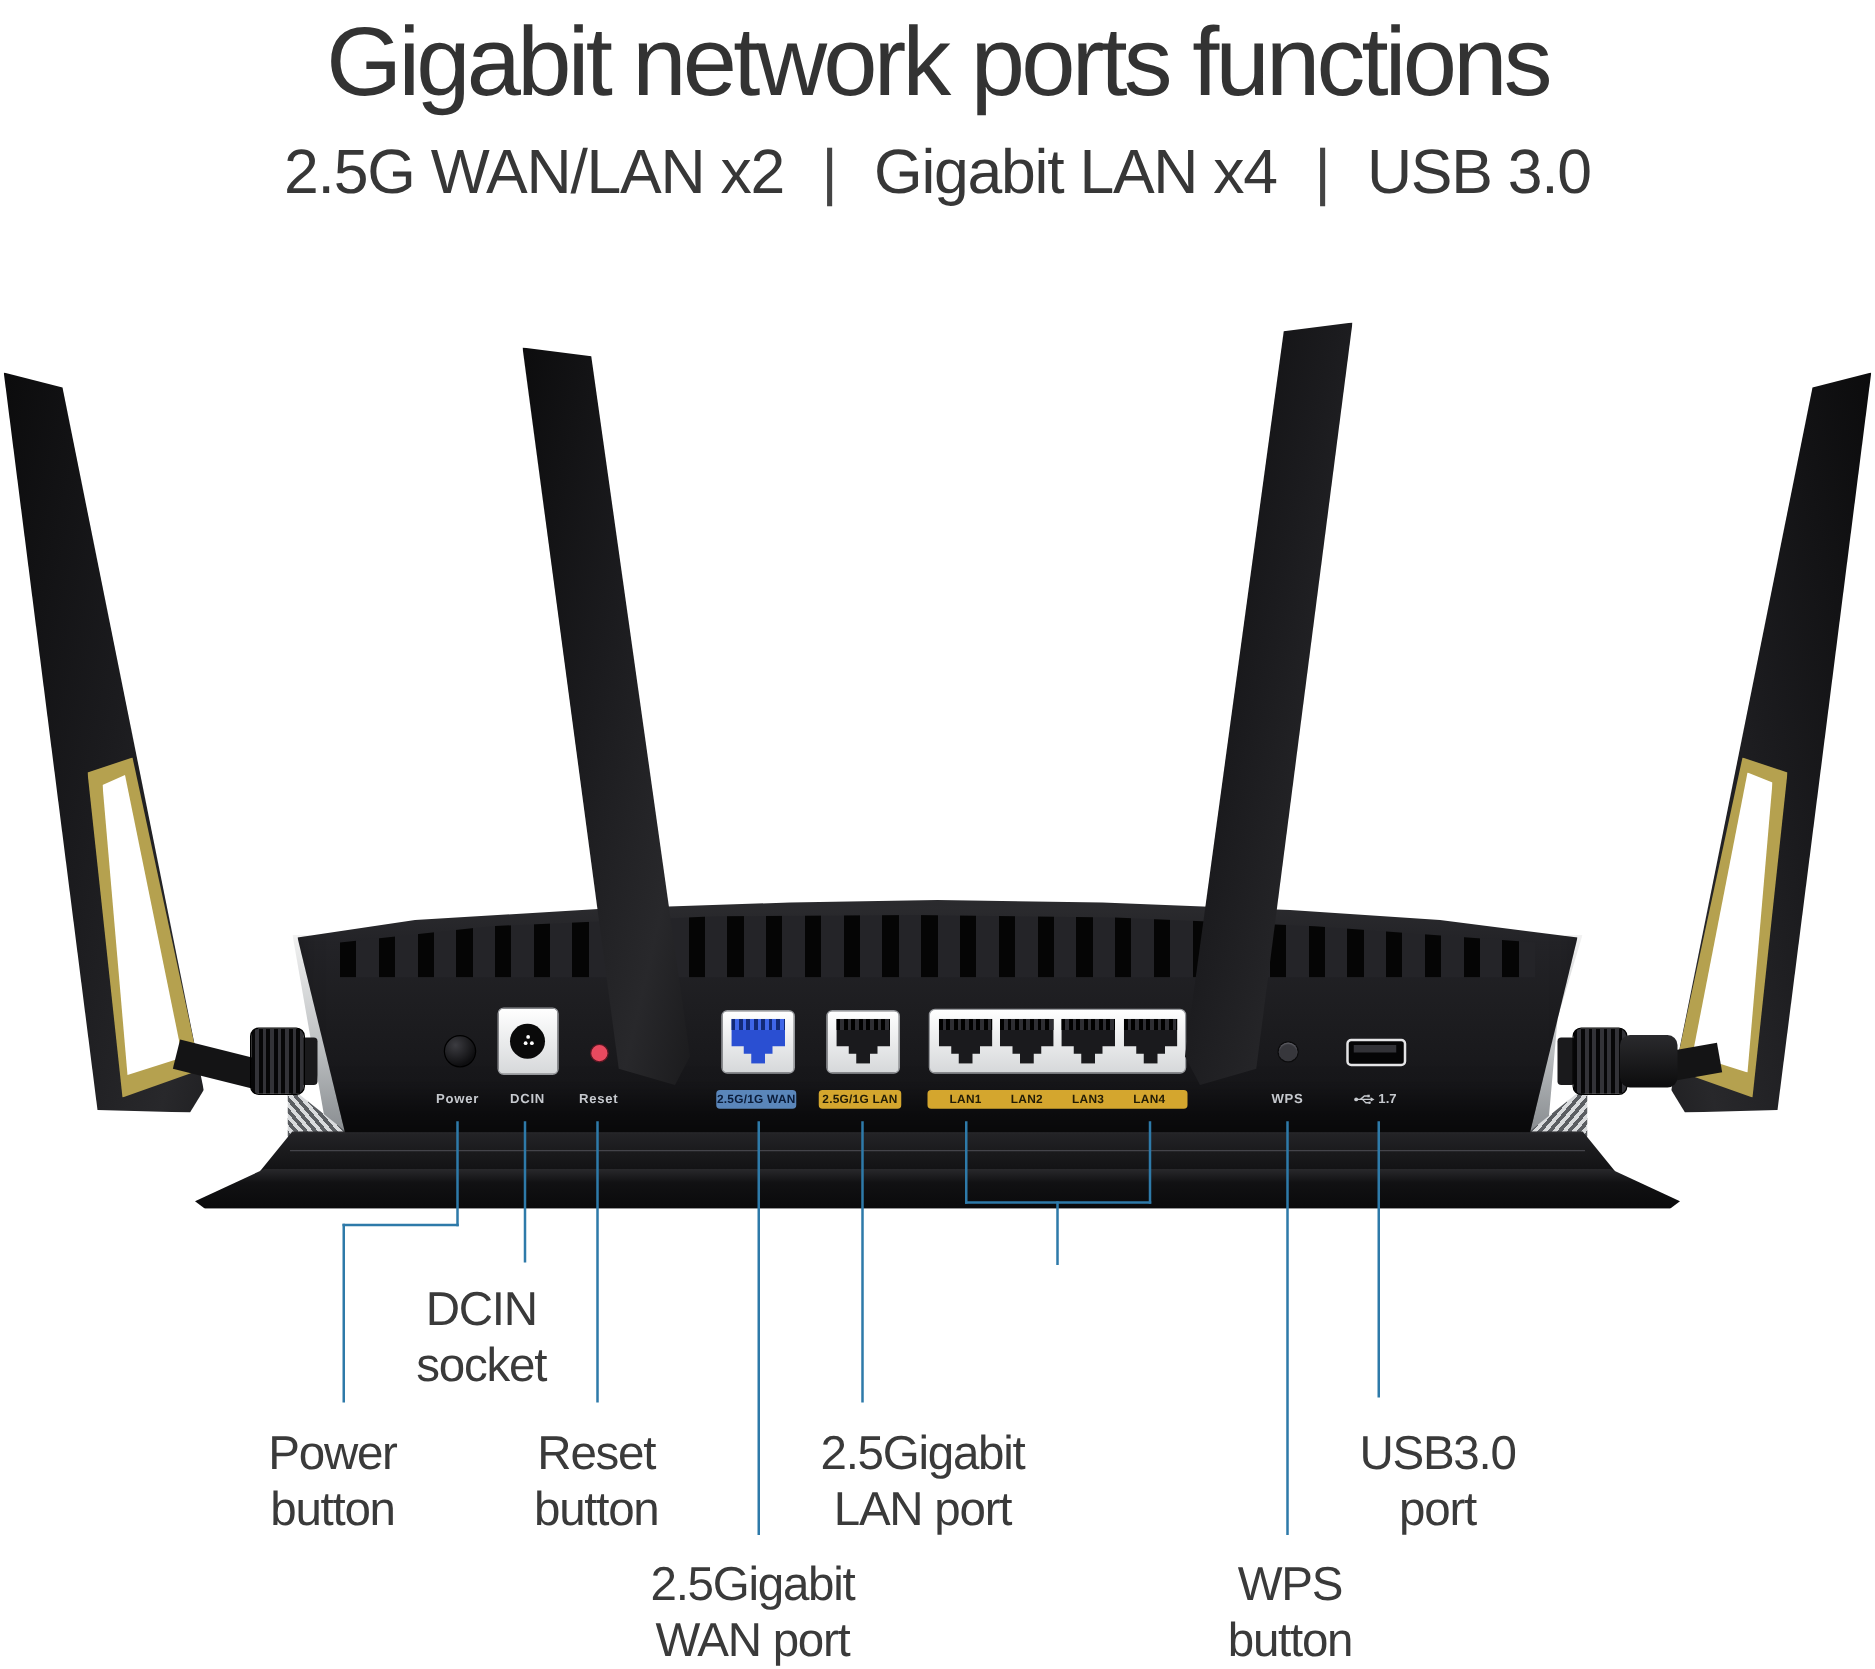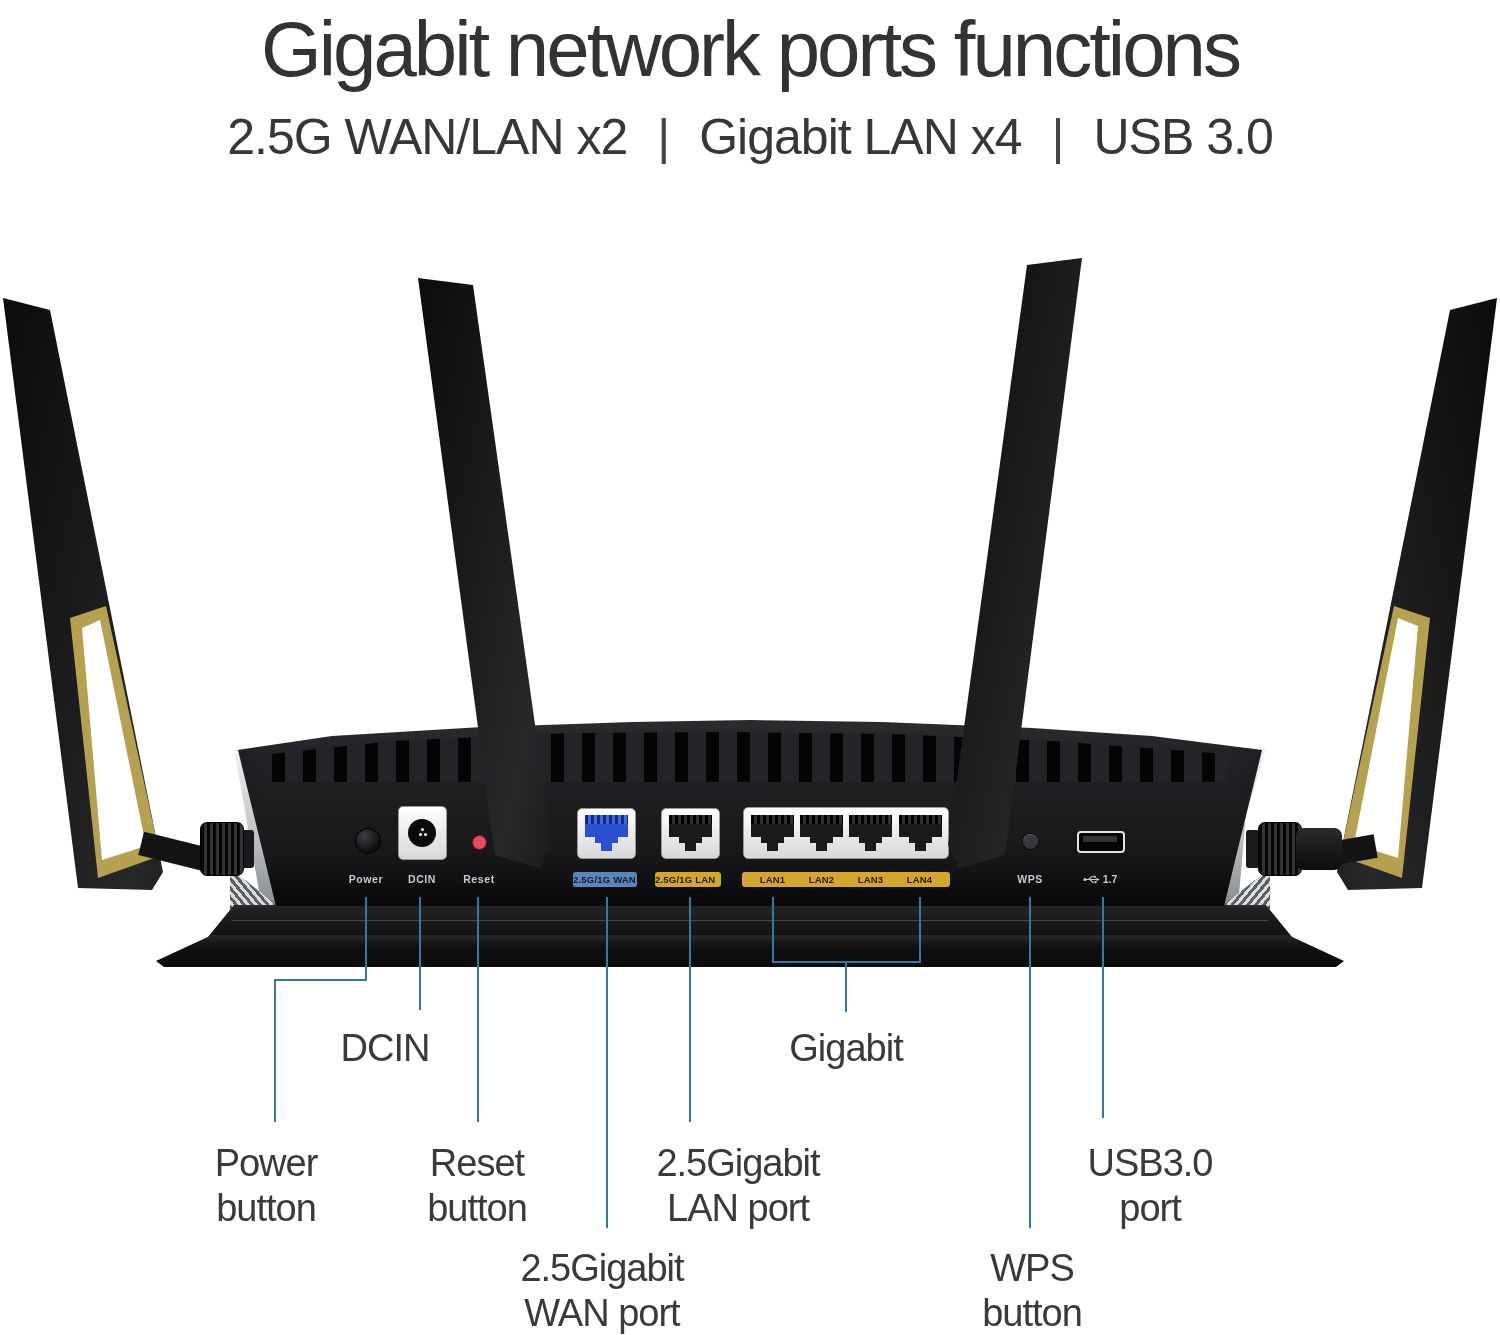--- a/index.html
+++ b/index.html
@@ -90,21 +90,21 @@
   .rj.black{background-color:#1a1a1d;background-image:repeating-linear-gradient(90deg,#000 0 3px,#2e2e33 3px 6px);}
   #wps-btn{position:absolute;left:791px;top:114px;width:15px;height:15px;border-radius:50%;
         background:#37373c;box-shadow:inset 0 1px 1px #5d5d64,0 0 0 1px #0c0c0d;}
   #usb-port{position:absolute;left:845px;top:111px;width:44px;height:18px;border:2px solid #e4e4e6;
         border-radius:4px;background:#050506;}
   #usb-tongue{position:absolute;left:4px;top:3px;width:34px;height:6px;background:#323237;}
   
   .plabel{position:absolute;top:153px;width:80px;text-align:center;font-size:10.5px;font-weight:bold;
         color:#c6c9ce;letter-spacing:.6px;}
   .pill{position:absolute;top:152px;height:15px;border-radius:3px;font-size:9.5px;font-weight:bold;
-        line-height:15px;letter-spacing:.2px;}
+        line-height:15px;text-align:center;letter-spacing:.2px;}
   #pill-wan{left:341px;width:64px;background:#5a86ba;color:#0a1c3a;}
   #pill-lan25{left:423px;width:66px;background:#d4a62e;color:#221c06;}
   #bar-lan14{left:510px;width:208px;background:#d4a62e;color:#221c06;display:flex;
         justify-content:space-around;align-items:center;padding:0 6px;box-sizing:border-box;}
   #usb-label{position:absolute;left:828px;top:153px;width:80px;text-align:center;font-size:10.5px;
         font-weight:bold;color:#c6c9ce;display:flex;align-items:center;justify-content:center;gap:3px;}
   
   .cl{position:absolute;width:2px;background:#2e7aa9;z-index:6;}
   .clh{position:absolute;height:2px;background:#2e7aa9;z-index:6;}
   
@@ -212,23 +212,23 @@
   <div class="cl" style="left:689px;top:897px;height:225px;"></div>
   <div class="cl" style="left:772px;top:897px;height:66px;"></div>
   <div class="cl" style="left:919px;top:897px;height:66px;"></div>
   <div class="clh" style="left:772px;top:961px;width:149px;"></div>
   <div class="cl" style="left:845px;top:961px;height:51px;"></div>
   <div class="cl" style="left:1029px;top:897px;height:331px;"></div>
   <div class="cl" style="left:1102px;top:897px;height:221px;"></div>
 
   <div class="cl-label" style="left:285px;top:1026px;width:200px;">
     <div>DCIN</div>
+      <div>socket</div>
   </div>
   <div class="cl-label" style="left:746px;top:1026px;width:200px;">
-    <div>Gigabit</div>
   </div>
   <div class="cl-label" style="left:166px;top:1141px;width:200px;">
     <div>Power</div>
       <div>button</div>
   </div>
   <div class="cl-label" style="left:377px;top:1141px;width:200px;">
     <div>Reset</div>
       <div>button</div>
   </div>
   <div class="cl-label" style="left:613px;top:1141px;width:250px;">

